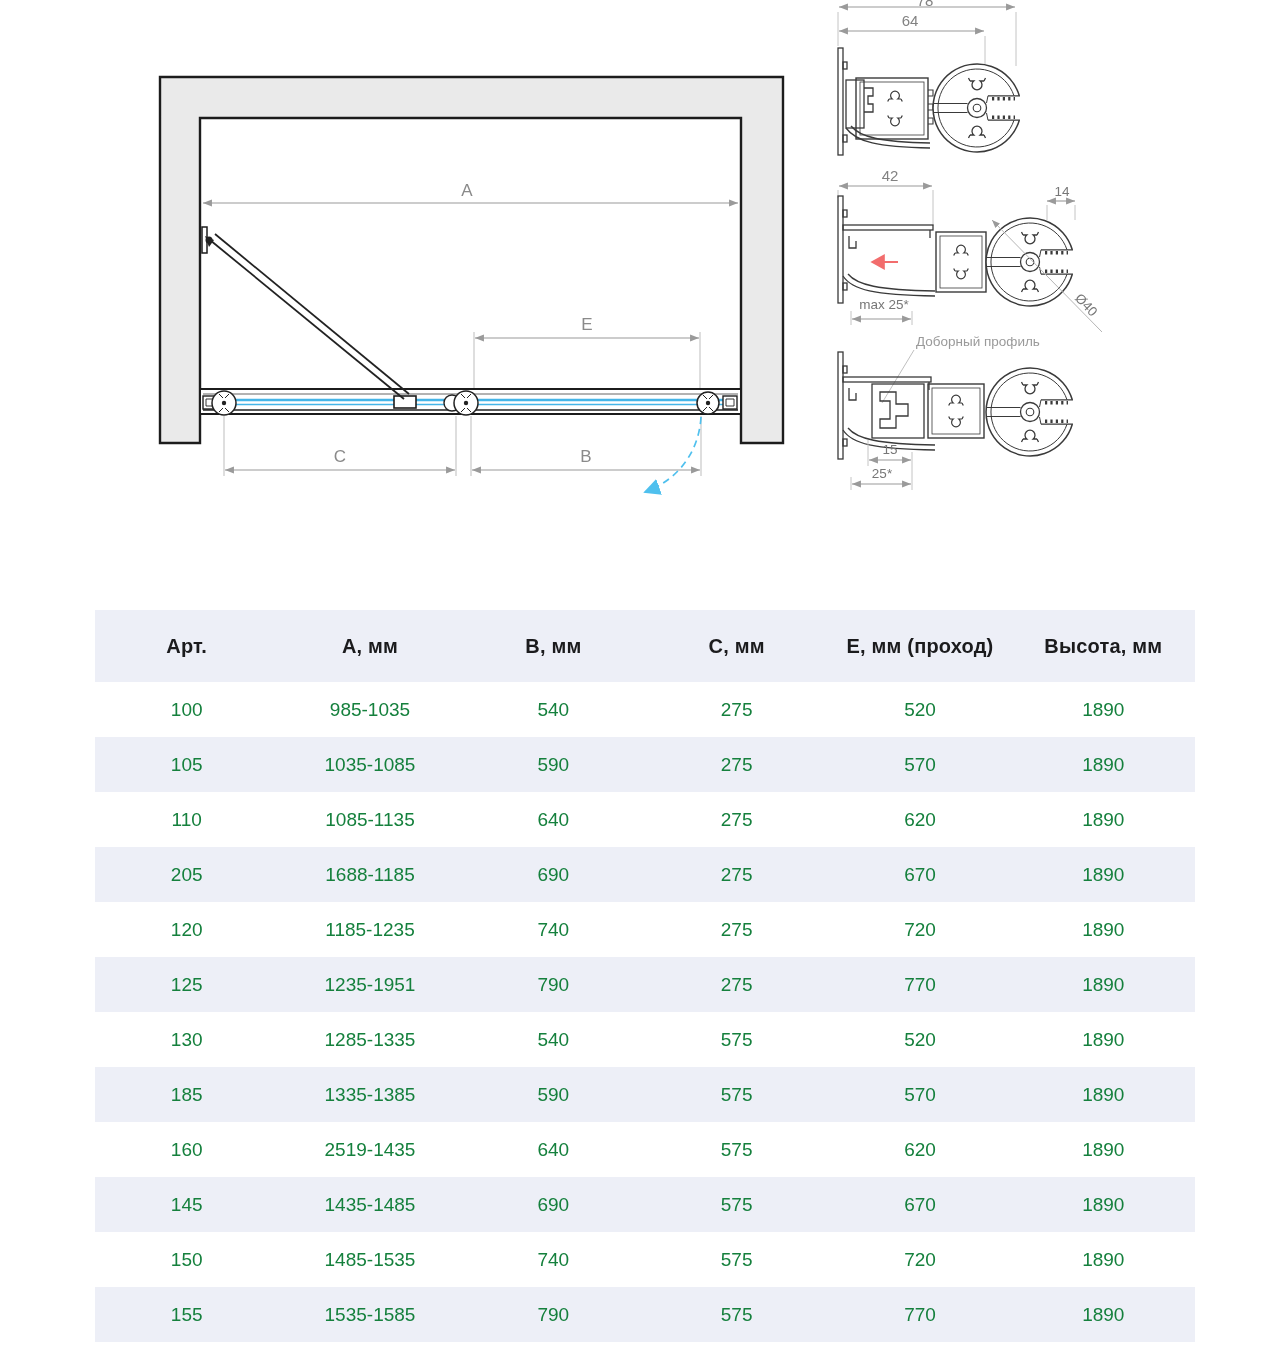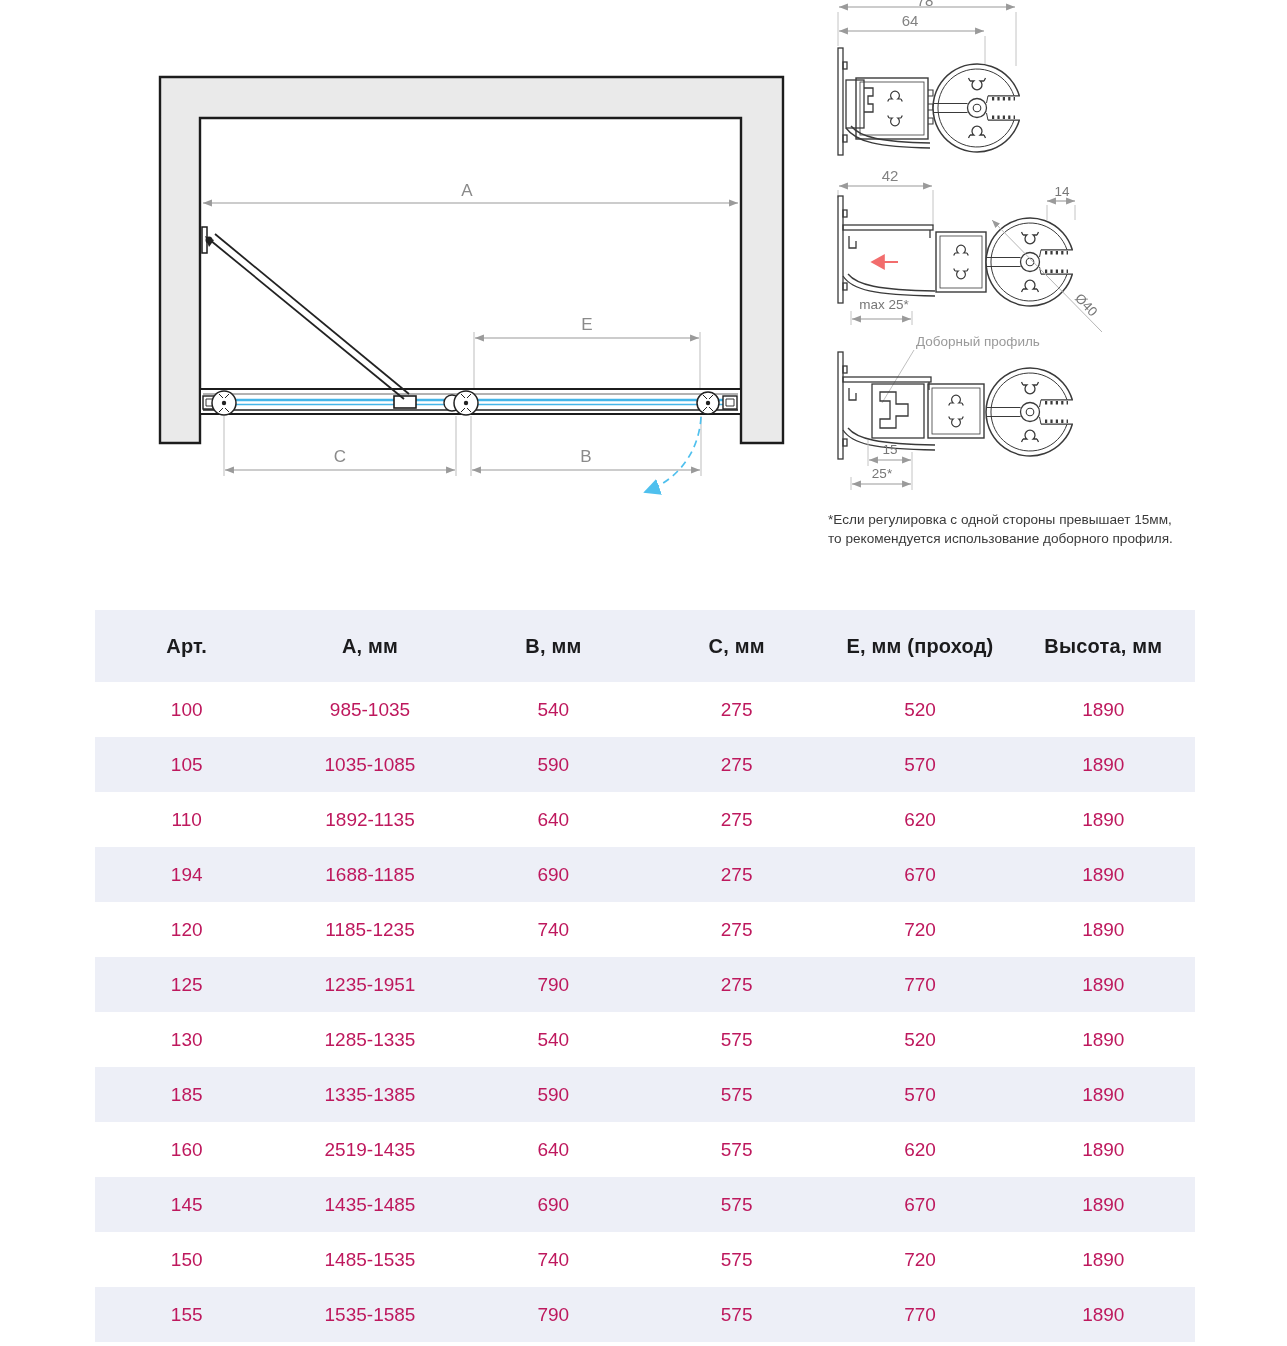--- a/index.html
+++ b/index.html
@@ -15,21 +15,21 @@
   .dim-label{fill:#8a8a8a;font-size:17px;}
   .dim-num{fill:#828282;font-size:15px;}
   .dim-num-s{fill:#777;font-size:13.5px;}
   .profile-note{fill:#9a9a9a;font-size:13.5px;}
   .footnote{position:absolute;left:828px;top:511px;width:430px;font-size:13.6px;line-height:18.5px;color:#3a3a3a;}
   .spec-table{position:absolute;left:95px;top:610px;width:1100px;}
   .trow{display:flex;height:55px;align-items:center;}
   .trow.header{height:72px;font-weight:700;font-size:20px;letter-spacing:.2px;}
   .trow.band{background:var(--band);}
   .trow > div{flex:1;text-align:center;}
-  .trow:not(.header){font-size:19px;color:#be185d;}
+  .trow:not(.header){font-size:19px;color:#15803d;}
 </style>
 </head>
 <body>
 
 <div class="page">
 
   <svg class="drawings" width="1287" height="600" viewBox="0 0 1287 600">
     <defs>
       <marker id="mgray" viewBox="0 0 10 10" refX="9" refY="5" markerWidth="9" markerHeight="9" orient="auto-start-reverse">
         <path d="M0,1.5 L9,5 L0,8.5 z" fill="#9a9a9a"></path>
@@ -223,24 +223,20 @@
         <line x1="912" y1="452" x2="912" y2="490"></line>
         <line x1="851" y1="477" x2="851" y2="490"></line>
       </g>
       <line x1="869" y1="460" x2="911" y2="460" stroke="#9a9a9a" stroke-width="1.1" marker-start="url(#mgray)" marker-end="url(#mgray)"></line>
       <text class="dim-num-s" x="890" y="454" text-anchor="middle">15</text>
       <line x1="852" y1="484" x2="911" y2="484" stroke="#9a9a9a" stroke-width="1.1" marker-start="url(#mgray)" marker-end="url(#mgray)"></line>
       <text class="dim-num-s" x="882" y="478" text-anchor="middle">25*</text>
     </g>
   </svg>
 
-  <div class="footnote">
-    <div>*Если регулировка с одной стороны превышает 15мм,</div>
-    <div>то рекомендуется использование доборного профиля.</div>
-  </div>
 
   <div class="spec-table">
     <div class="trow header band">
       <div>Арт.</div>
       <div>А, мм</div>
       <div>В, мм</div>
       <div>С, мм</div>
       <div>Е, мм (проход)</div>
       <div>Высота, мм</div>
     </div>
@@ -255,28 +251,28 @@
     <div class="trow band">
       <div>105</div>
       <div>1035-1085</div>
       <div>590</div>
       <div>275</div>
       <div>570</div>
       <div>1890</div>
     </div>
     <div class="trow">
       <div>110</div>
-      <div>1892-1135</div>
+      <div>1085-1135</div>
       <div>640</div>
       <div>275</div>
       <div>620</div>
       <div>1890</div>
     </div>
     <div class="trow band">
-      <div>194</div>
+      <div>205</div>
       <div>1688-1185</div>
       <div>690</div>
       <div>275</div>
       <div>670</div>
       <div>1890</div>
     </div>
     <div class="trow">
       <div>120</div>
       <div>1185-1235</div>
       <div>740</div>

